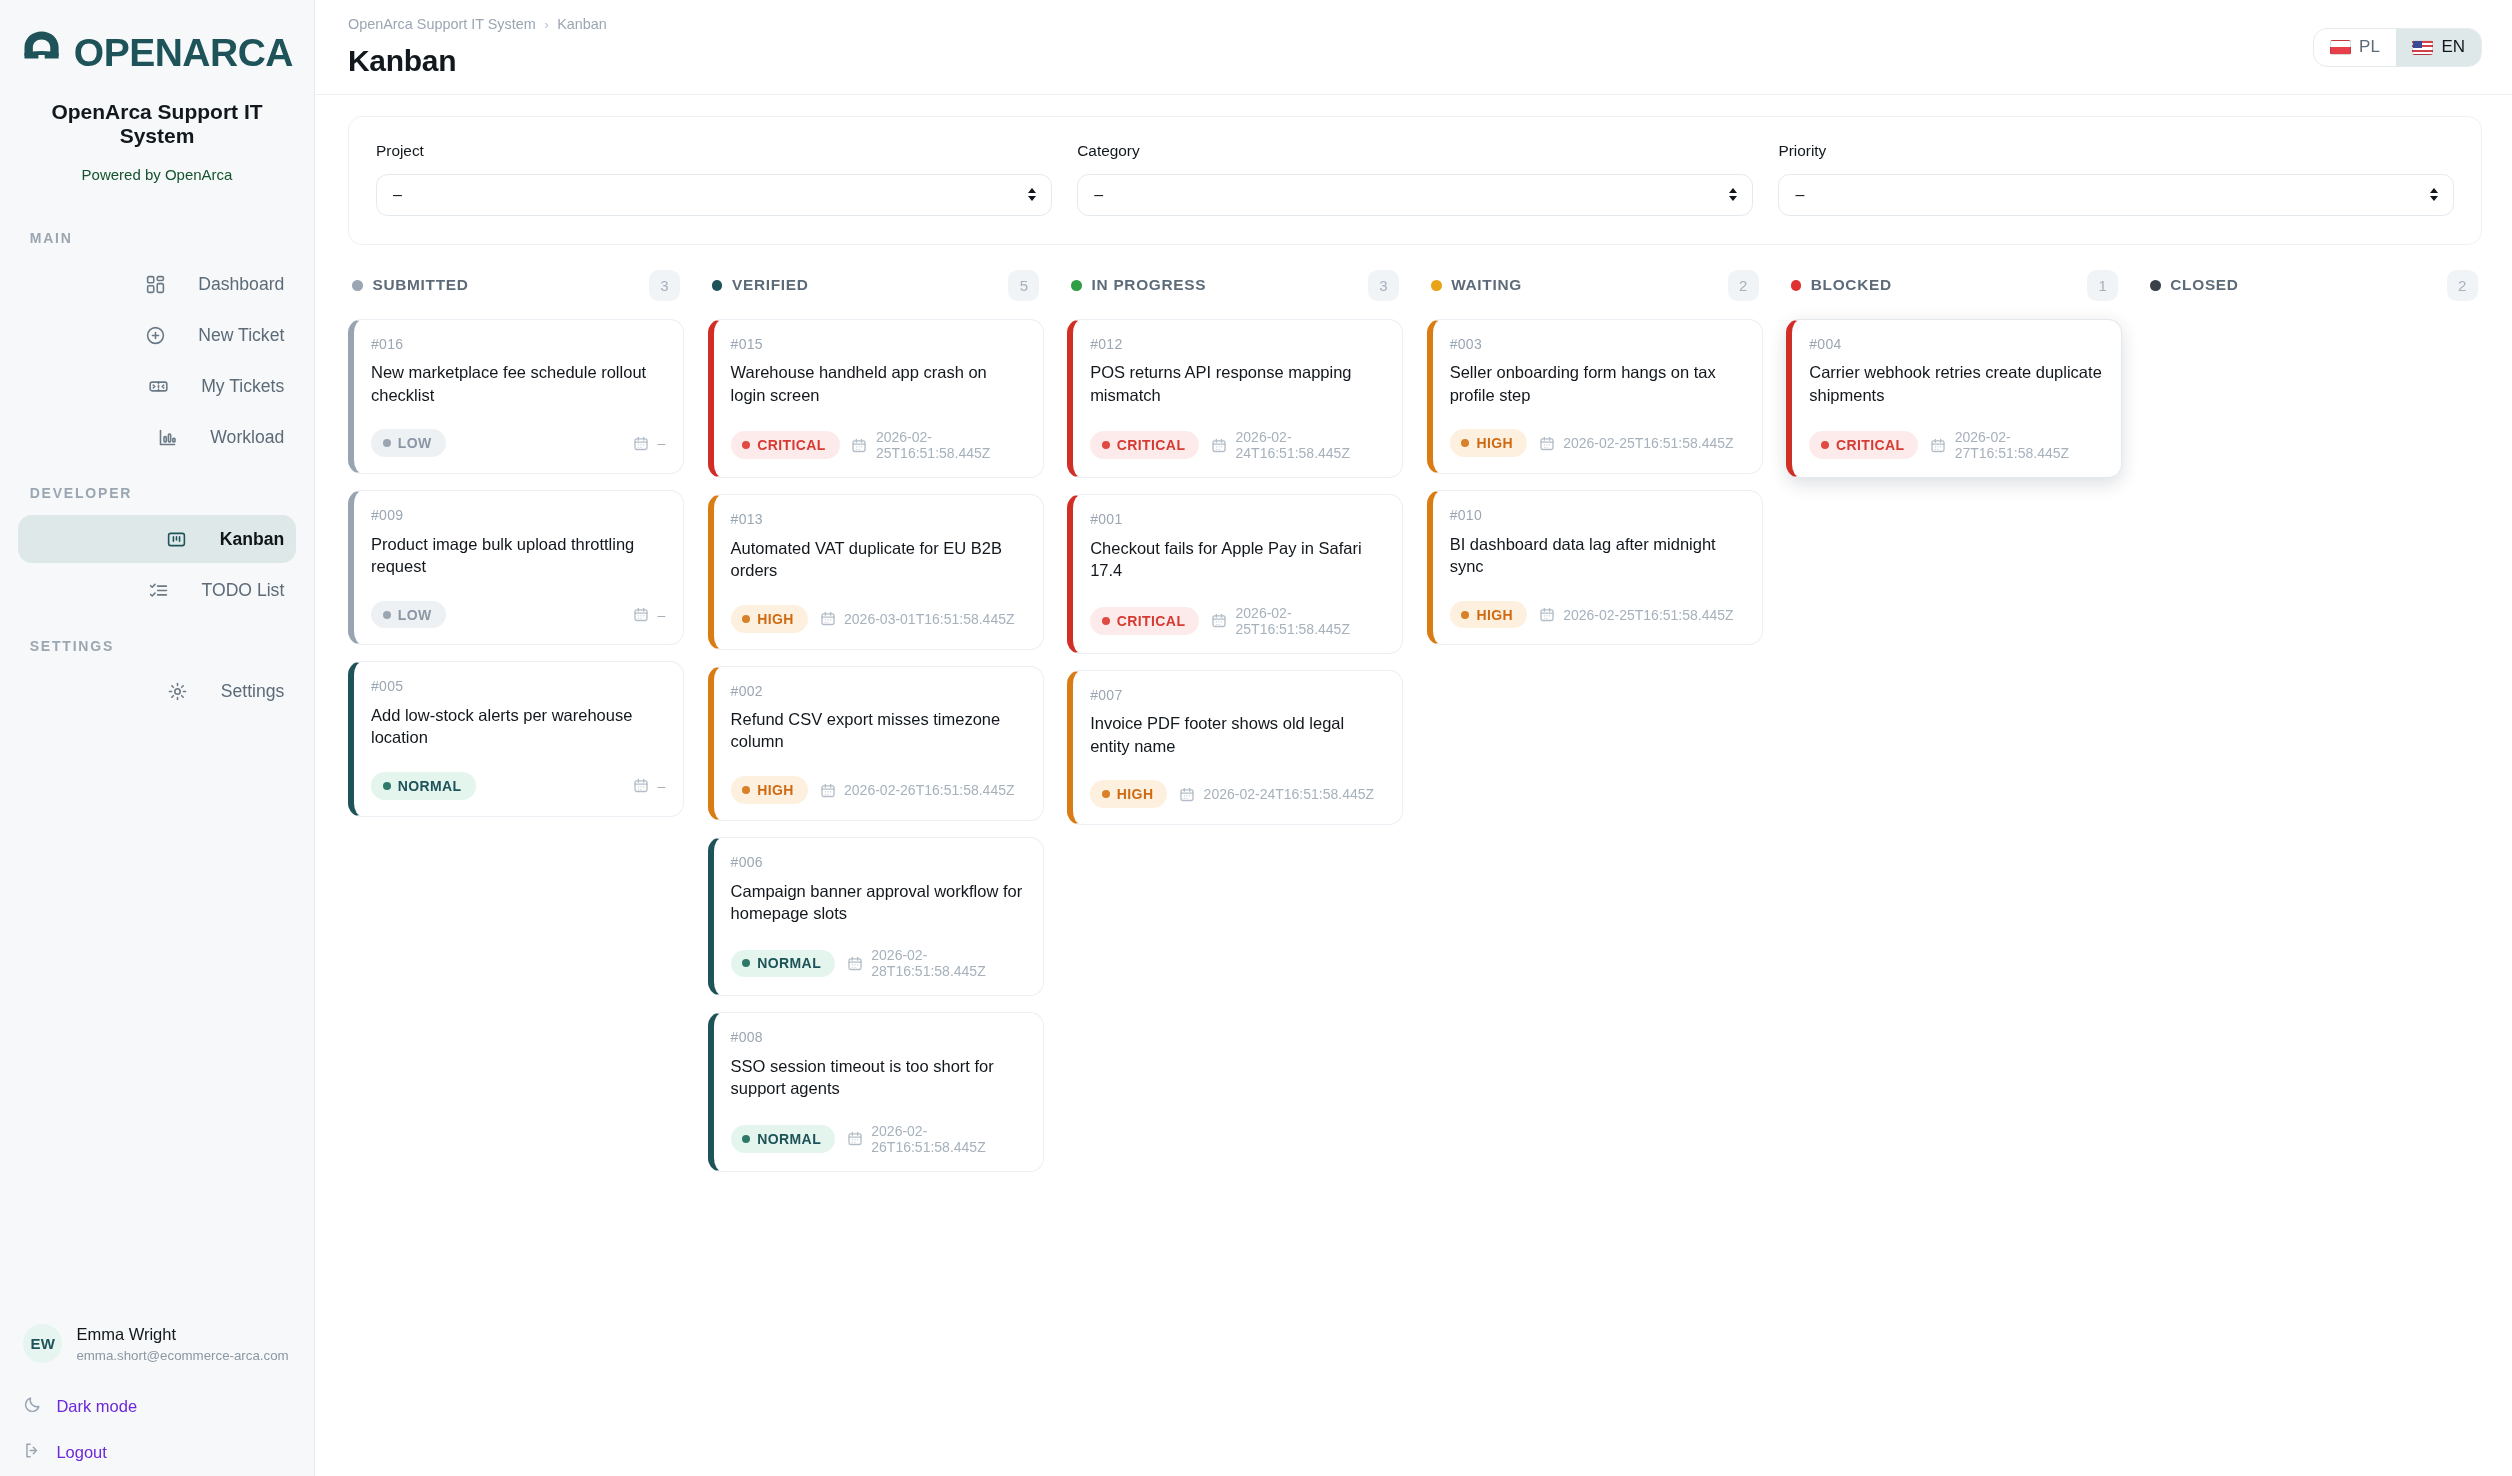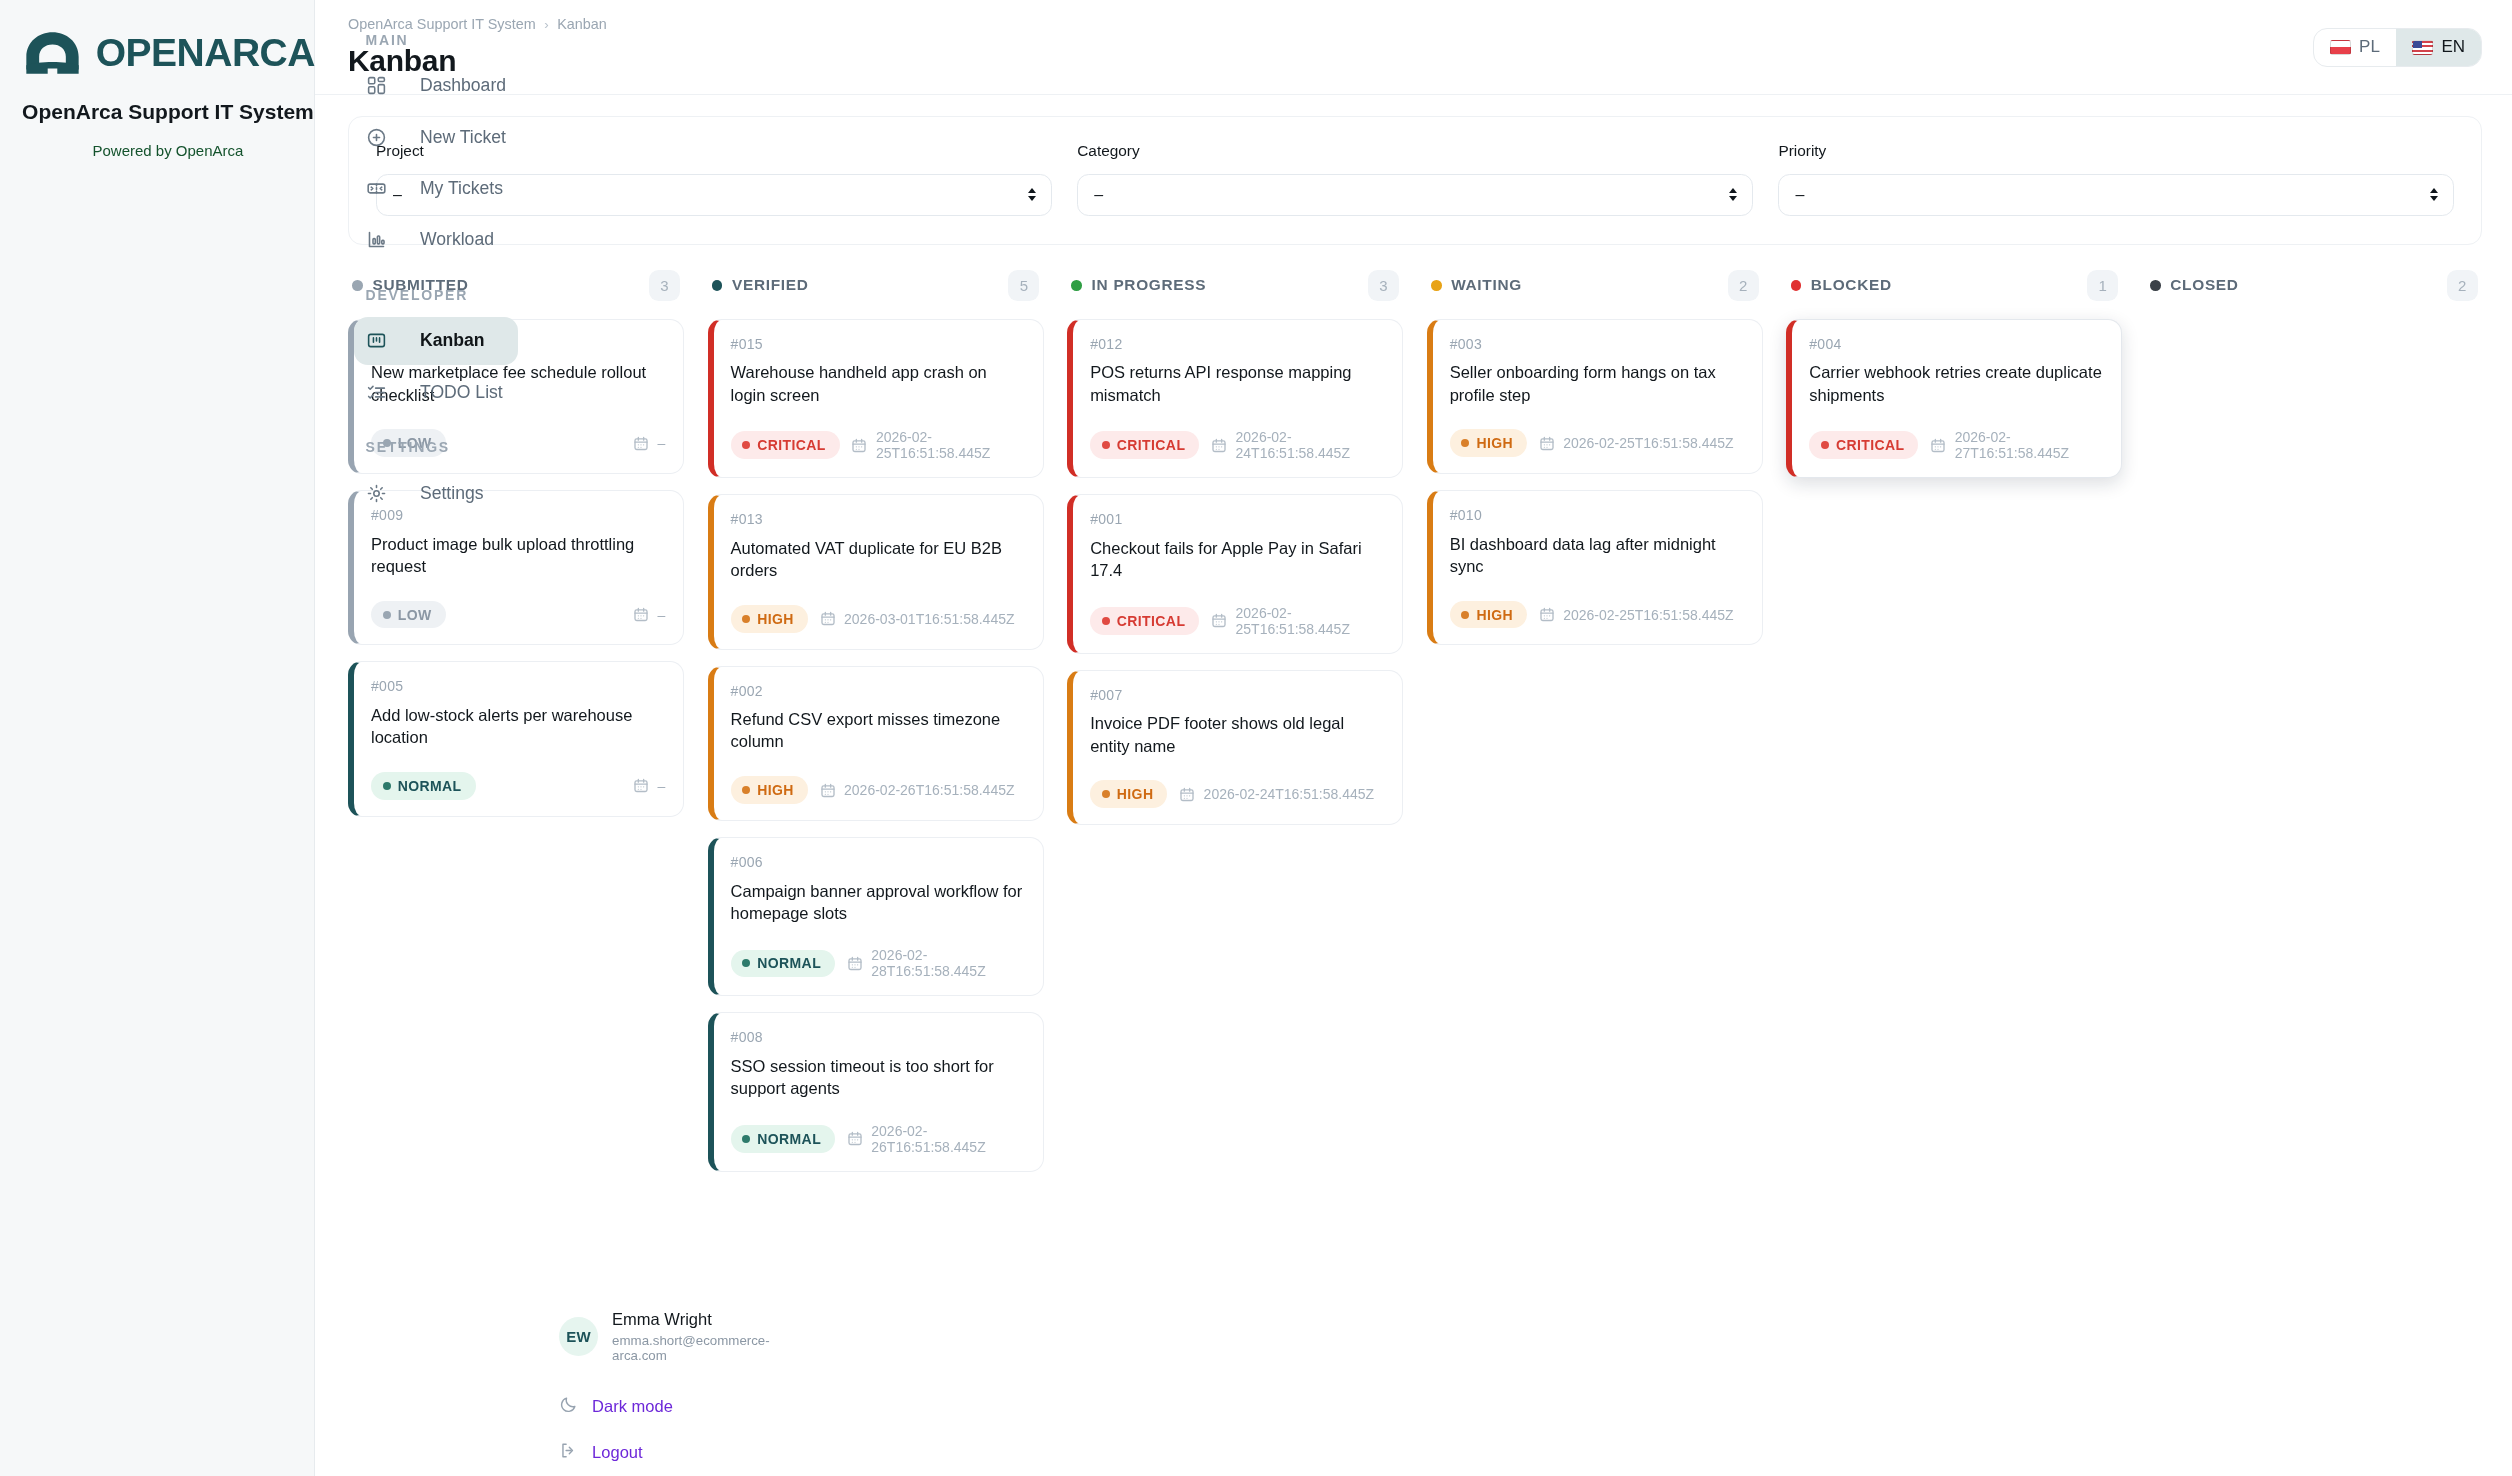--- a/index.html
+++ b/index.html
@@ -9,38 +9,39 @@
     background: #ffffff;
     overflow: hidden;
   }
   .app { display: flex; width: 2512px; height: 1476px; }
 
   
   .sidebar {
     width: 315px; height: 1476px; flex: 0 0 315px;
     background: #f6f8f9;
     border-right: 1.6px solid #e7ebee;
-    display: flex; flex-direction: row;
+    display: flex; flex-direction: column;
     position: relative;
   }
   .brand { padding: 30px 21px 16px 21px; text-align: center; }
   .brand-logo-row { display: flex; align-items: center; justify-content: center; gap: 11.7px; }
   .logo-mark { width: 63px; height: 45px; display: block; }
   .logo-word { font-size: 39px; font-weight: 700; color: #1d5359; letter-spacing: -0.5px; line-height: 1; }
   .brand-title { margin-top: 24.5px; font-size: 21px; font-weight: 700; color: #12181d; }
   .brand-sub { margin-top: 18px; font-size: 15px; color: #14532d; }
 
   .nav { padding: 22.4px 18px 0 18px; flex: 0 0 auto; }
   .nav-section { font-size: 14px; font-weight: 700; letter-spacing: 1.8px; color: #9aa6b2; padding: 0 11.7px; margin: 23.4px 0 14px 0; }
   .nav-section.first { margin-top: 9.6px; }
   .nav-item {
     display: flex; align-items: center; gap: 32px;
     padding: 12.8px 11.7px; border-radius: 14px;
     font-size: 17.6px; color: #5d6b79; cursor: pointer;
     margin-bottom: 3.2px;
+    justify-content: flex-end;
   }
   .nav-item .ic { width: 22.4px; height: 22.4px; flex: 0 0 22.4px; display: flex; align-items: center; justify-content: center; }
   .nav-item .ic svg { width: 21px; height: 21px; stroke: #6b7986; stroke-width: 1.8; fill: none; stroke-linecap: round; stroke-linejoin: round; }
   .nav-item.active { background: #dfe8e9; color: #101518; font-weight: 700; }
   .nav-item.active .ic svg { stroke: #1d5359; }
 
   .sb-bottom { margin-top: auto; padding: 0 23.4px 0 23.4px; }
   .user-row { display: flex; align-items: center; gap: 14px; padding-bottom: 20px; }
   .avatar {
     width: 39px; height: 39px; flex: 0 0 39px; border-radius: 50%;

